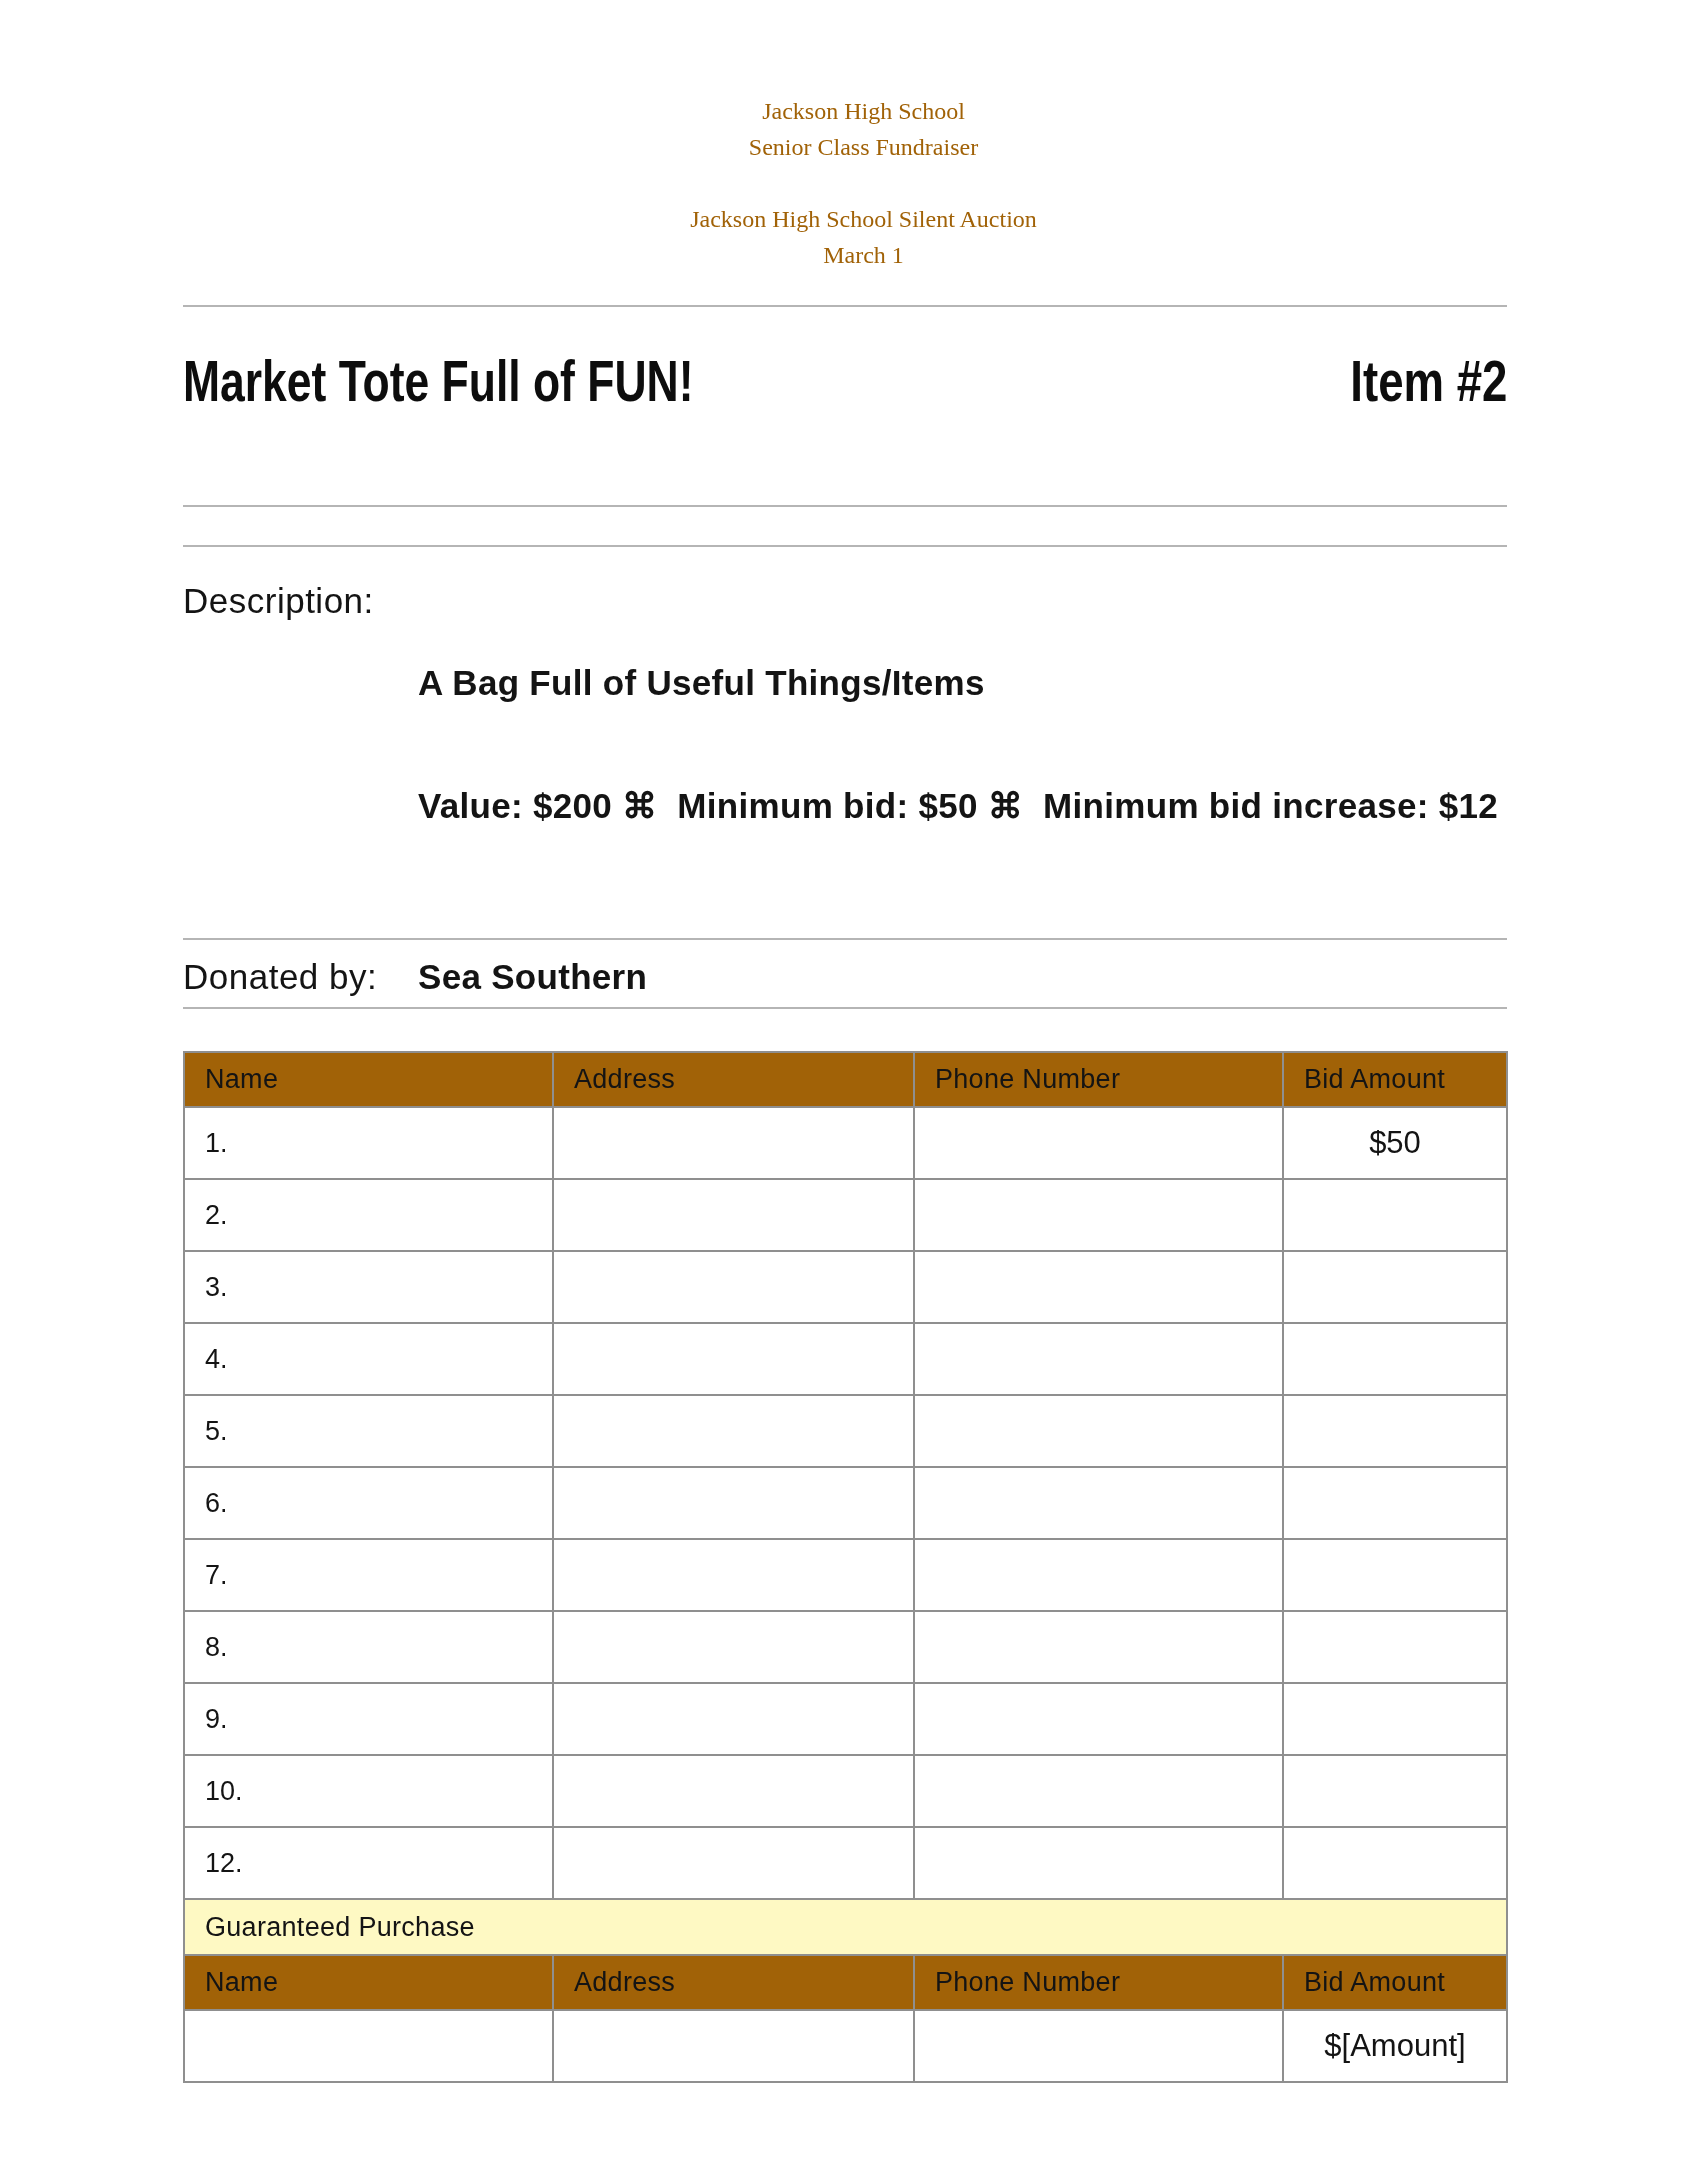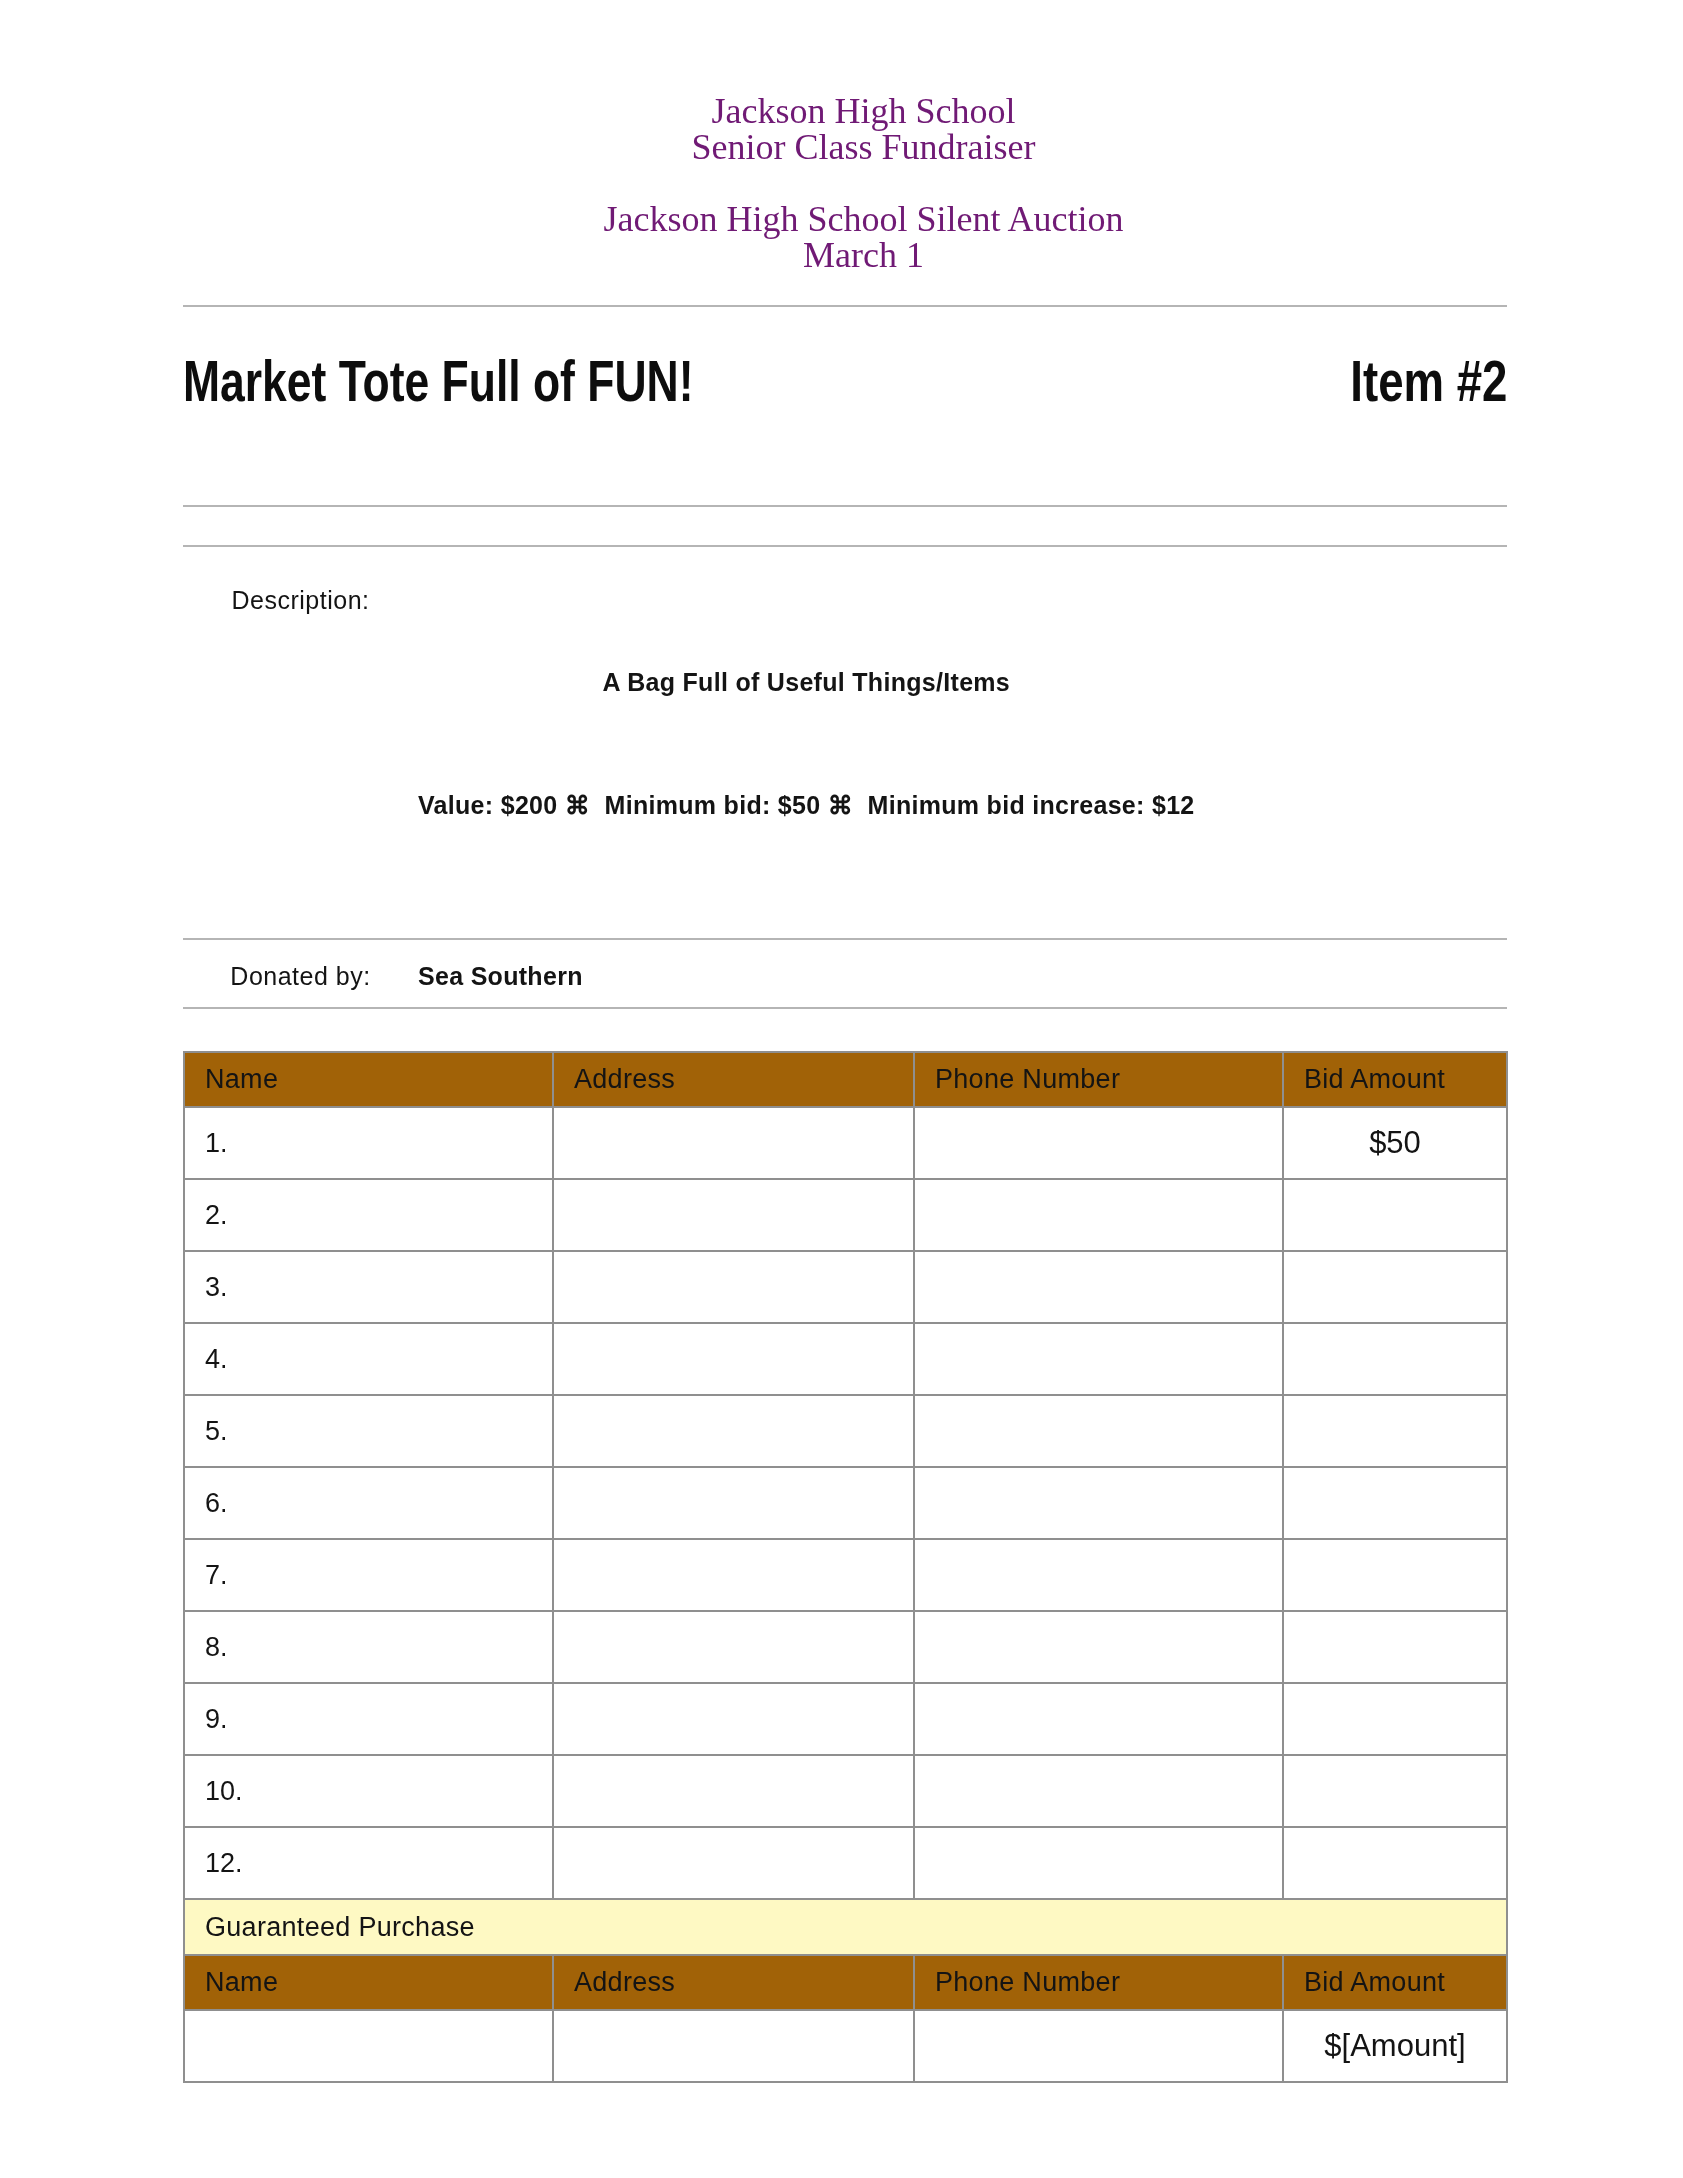--- a/index.html
+++ b/index.html
@@ -12,23 +12,23 @@
     height: 2178px;
     overflow: hidden;
     font-family: "Liberation Sans", sans-serif;
     color: #141414;
     position: relative;
   }
   .school-header {
     padding-top: 93px;
     text-align: center;
     font-family: "Liberation Serif", serif;
-    font-size: 36px;
+    font-size: 24px;
     line-height: 36px;
-    color: #701a75;
+    color: #a16207;
     padding-left: 44px;
   }
   .school-header .hgap { height: 36px; }
 
   .content {
     width: 1324px;
     margin-left: 183px;
   }
   .rule {
     border-top: 2px solid #b5b5b5;
@@ -49,23 +49,22 @@
     font-size: 57px;
     line-height: 65px;
     white-space: nowrap;
     color: #0d0d0d;
   }
   .title   { transform: scaleX(0.78); transform-origin: 0 50%; }
   .item-no { transform: scaleX(0.80); transform-origin: 100% 50%; }
 
   .field-row {
     display: flex;
-    font-size: 25px;
+    font-size: 35px;
     line-height: 41px;
-    text-align: center;
   }
   .field-row.desc    { margin-top: 33px; }
   .field-row.donated { margin-top: 16px; margin-bottom: 6px; }
   .field-label {
     width: 235px;
     flex: 0 0 235px;
     letter-spacing: 0.5px;
   }
   .field-value { white-space: pre-wrap; letter-spacing: 0.3px; font-weight: bold; }
 

